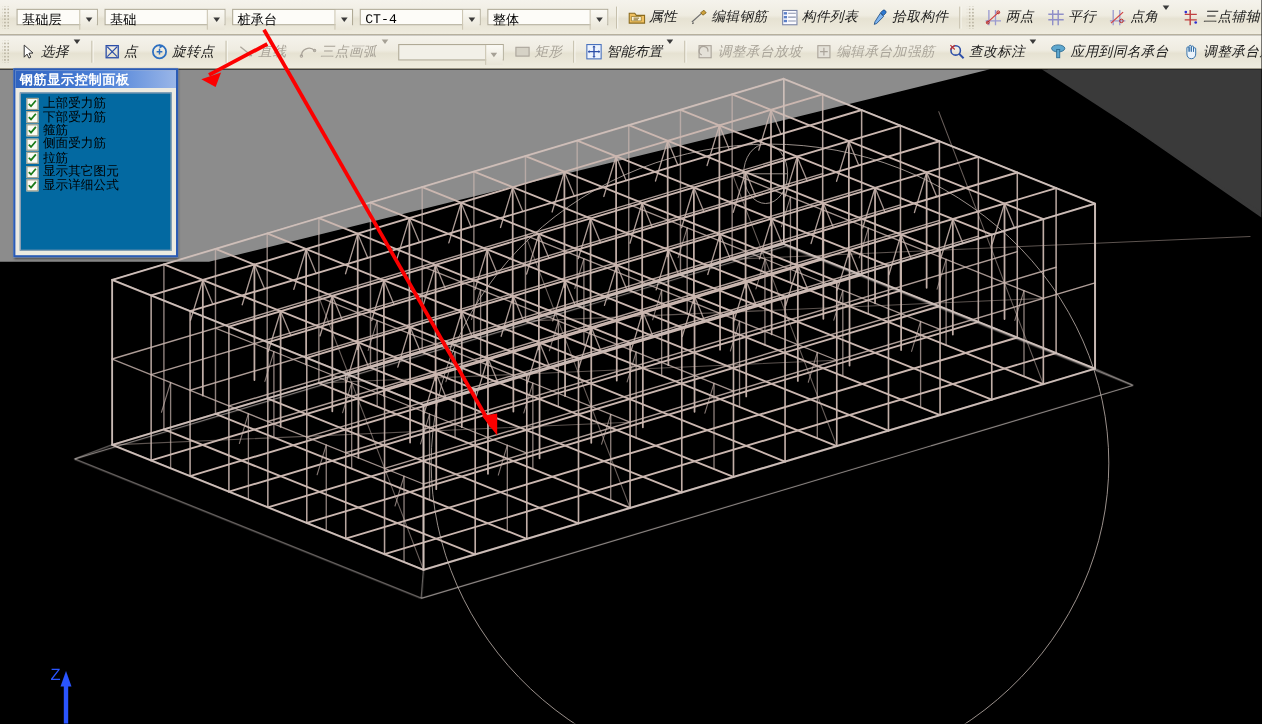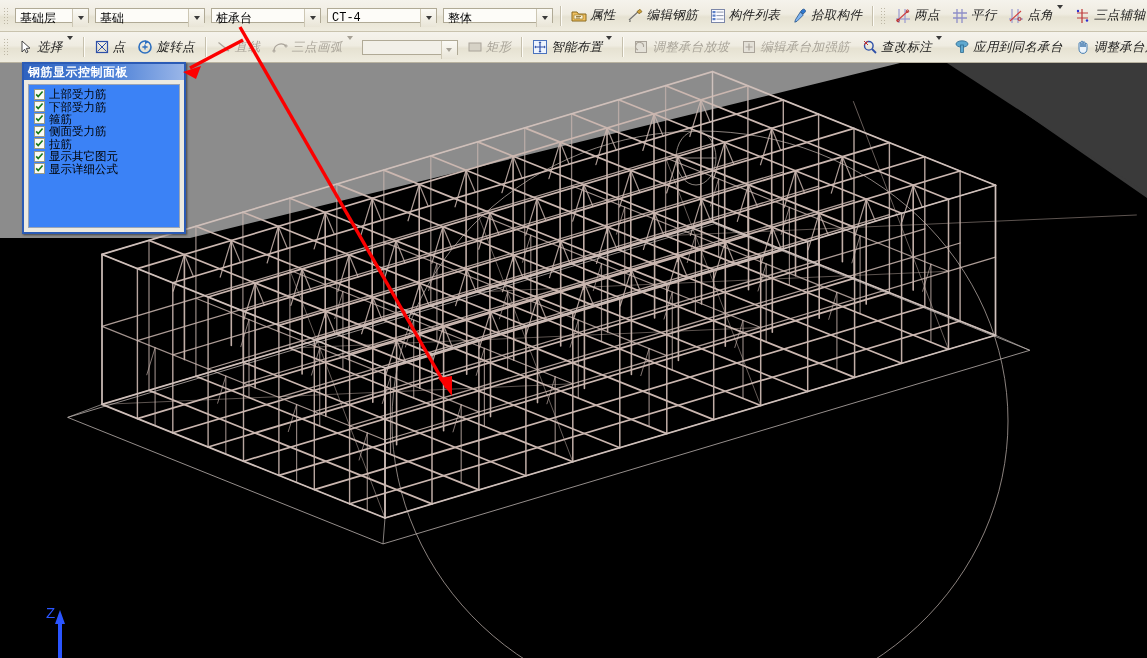--- a/index.html
+++ b/index.html
@@ -59,33 +59,33 @@
   .tbtn .ic{width:16px;height:16px;flex:0 0 auto;position:relative;display:block;}
   .dd{margin-left:4px;}
   
   #viewport{
     position:absolute;left:0;top:63px;width:1147px;height:595px;
     background:#000;overflow:hidden;
   }
   #viewport svg{display:block;position:absolute;left:0;top:0;}
   
   #panel{
-    position:absolute;left:22px;top:62px;width:164px;height:172px;
+    position:absolute;left:12px;top:62px;width:150px;height:172px;
     background:#eceae1;border:2px solid #2b5bb5;box-sizing:border-box;
     box-shadow:1px 1px 2px rgba(0,0,0,.5);z-index:30;
   }
   #panel .ptitle{
     height:16px;line-height:16px;padding:0 4px;
     background:linear-gradient(to right,#2f63c0 0%,#4e82d8 55%,#9ab6e8 100%);
     color:#fff;font-weight:bold;font-size:12px;letter-spacing:.5px;
     overflow:hidden;
   }
   #panel .pbody{
     position:absolute;left:4px;right:4px;top:20px;bottom:4px;
-    background:#3b82f6;border:1px solid #9aa4b5;
+    background:#0369a1;border:1px solid #9aa4b5;
     padding:3px 0 0 5px;box-sizing:border-box;overflow:hidden;
   }
   .crow{display:flex;align-items:center;height:12.4px;}
   .cbx{
     width:9px;height:9px;flex:0 0 auto;border:1px solid #9b9b86;
     background:#fbfbf4;position:relative;margin-right:4px;
   }
   .cbx svg{position:absolute;left:0;top:0;}
   .ctxt{font-size:11.5px;color:#000;line-height:12px;white-space:nowrap;}
   

